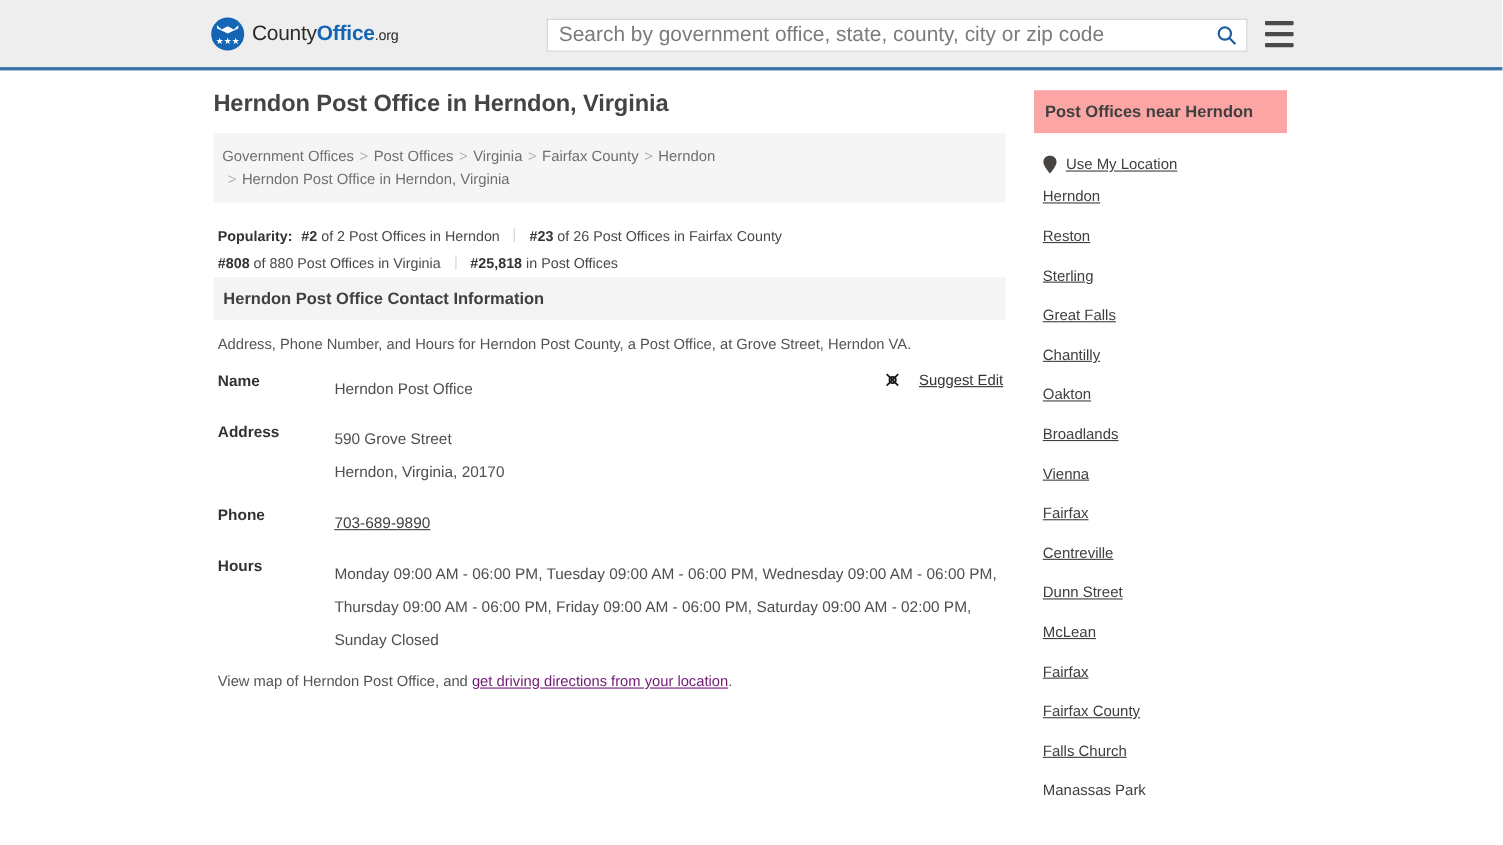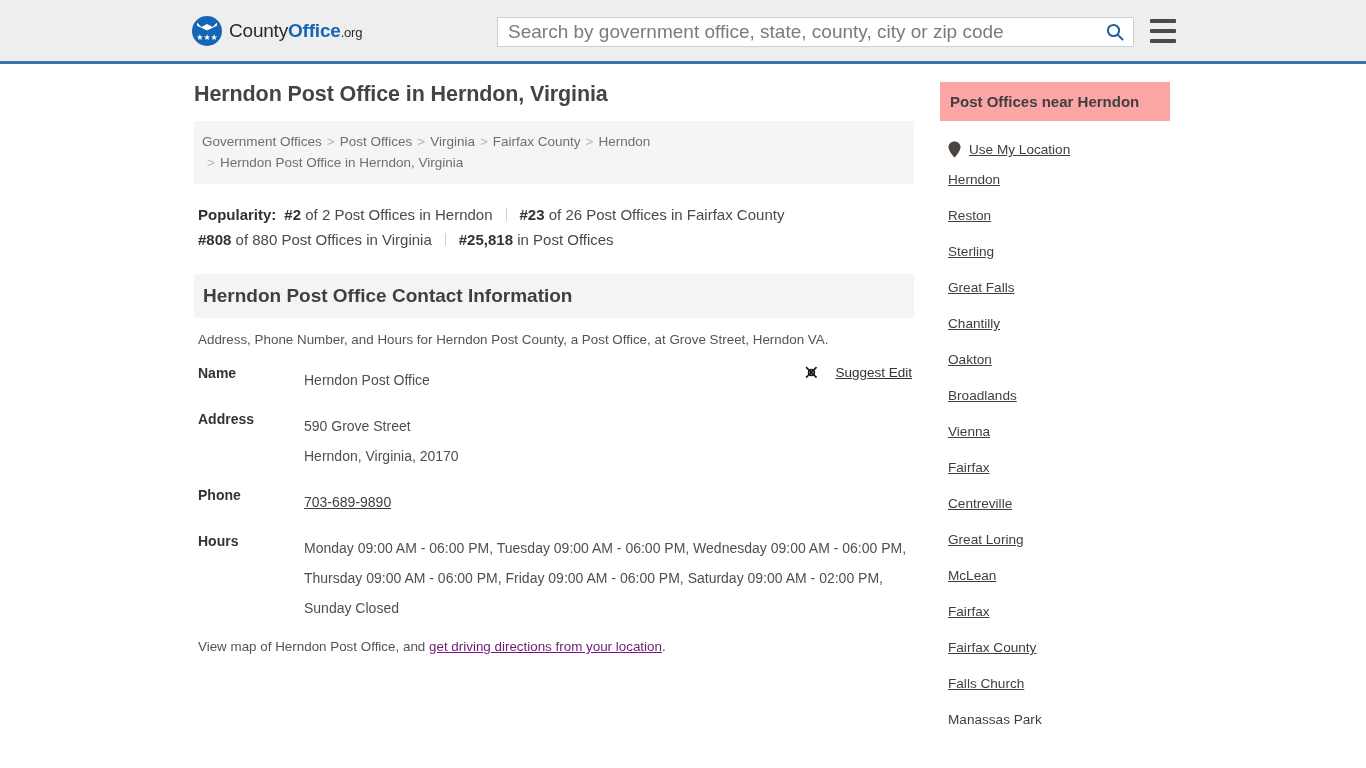--- a/index.html
+++ b/index.html
@@ -139,40 +139,39 @@
     margin-bottom: 18px;
   }
   .breadcrumb a {
     color: #6f6f6f;
     text-decoration: none;
   }
   .breadcrumb .sep { color: #b4b4b4; margin: 0 5px; }
   .breadcrumb .current { color: #6f6f6f; }
 
   .popularity {
-    font-size: 15px;
+    font-size: 13px;
     color: #4a4a4a;
     line-height: 25px;
     padding: 0 4px;
-    margin-bottom: 22px;
   }
   .popularity .plabel { font-weight: bold; color: #333; margin-right: 8px; }
   .popularity .rank { font-weight: bold; color: #333; }
   .popularity .chunk { white-space: nowrap; }
   .popularity .divider {
     display: inline-block;
     border-left: 1px solid #d0d0d0;
     height: 13px;
     margin: 0 13px -1px 13px;
   }
 
   .section-head {
     background: #f4f4f4;
     padding: 11px 9px;
-    font-size: 19px;
+    font-size: 15px;
     font-weight: bold;
     color: #3f3f3f;
     margin-bottom: 14px;
   }
   .section-desc {
     font-size: 13.4px;
     color: #545454;
     padding: 0 4px;
     margin-bottom: 18px;
   }
@@ -354,21 +353,21 @@
       <li><a href="#">Herndon</a></li>
       <li><a href="#">Reston</a></li>
       <li><a href="#">Sterling</a></li>
       <li><a href="#">Great Falls</a></li>
       <li><a href="#">Chantilly</a></li>
       <li><a href="#">Oakton</a></li>
       <li><a href="#">Broadlands</a></li>
       <li><a href="#">Vienna</a></li>
       <li><a href="#">Fairfax</a></li>
       <li><a href="#">Centreville</a></li>
-      <li><a href="#">Great Loring</a></li>
+      <li><a href="#">Dunn Street</a></li>
       <li><a href="#">McLean</a></li>
       <li><a href="#">Fairfax</a></li>
       <li><a href="#">Fairfax County</a></li>
       <li><a href="#">Falls Church</a></li>
       <li><a href="#">Manassas Park</a></li>
     </ul>
   </div>
 </div>
 
 </body></html>

